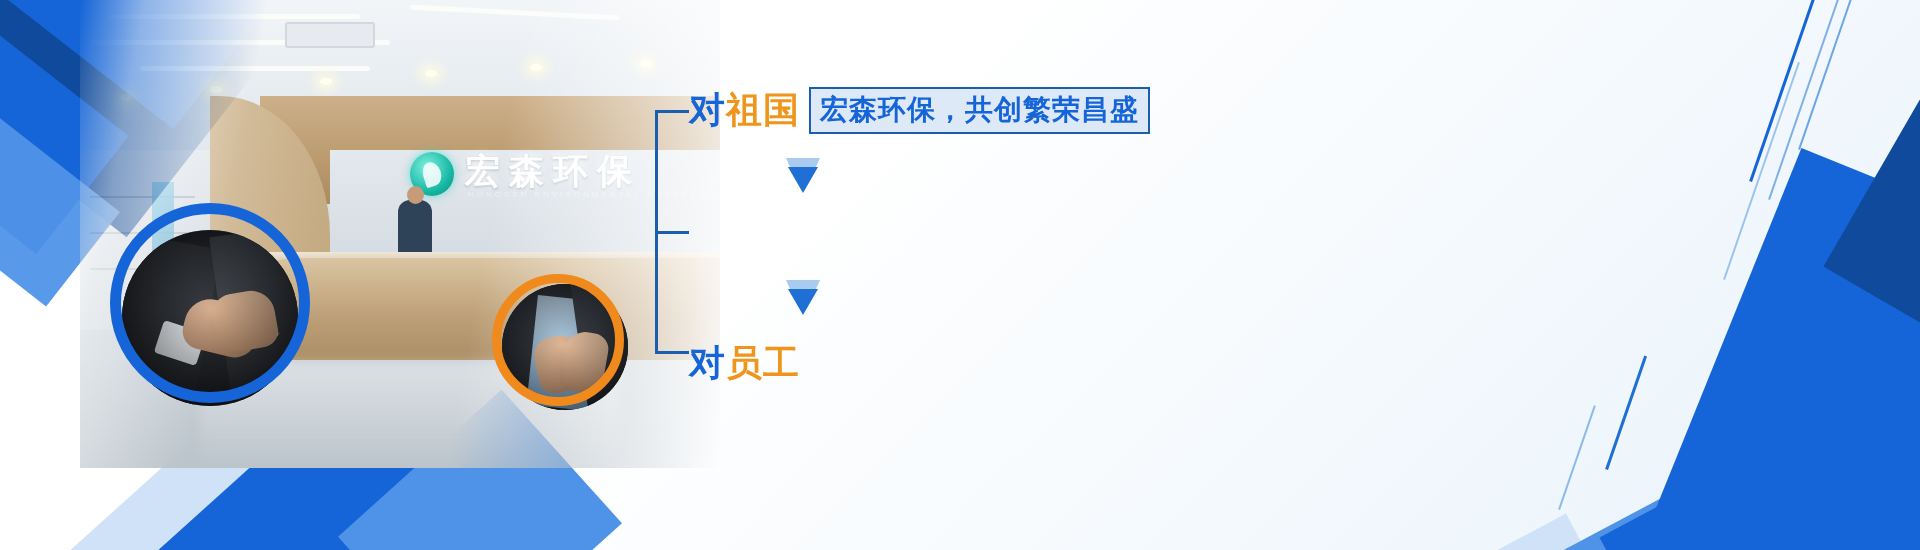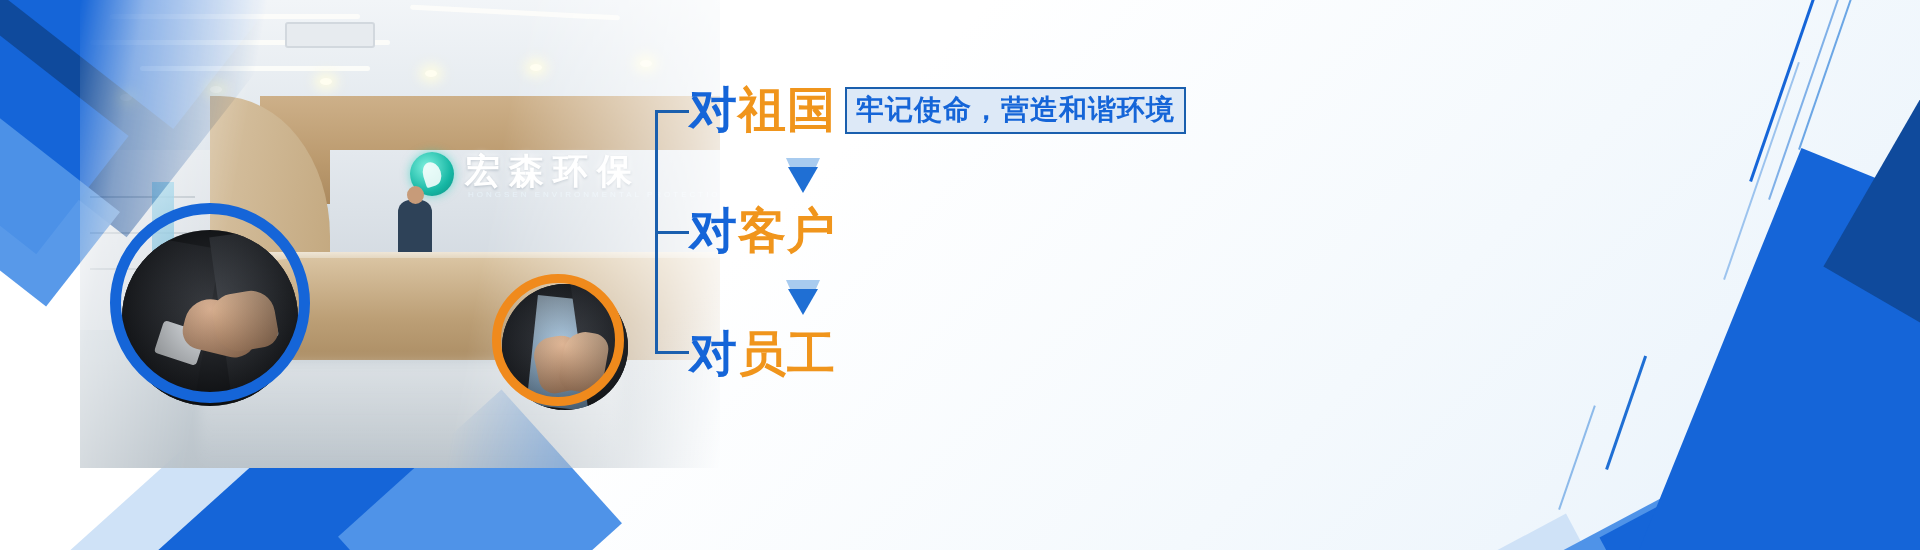--- a/index.html
+++ b/index.html
@@ -278,25 +278,25 @@
   #stub-1 { top:26px; }
   #stub-2 { top:147px; }
   #stub-3 { top:267px; }
 
   .row {
     position:absolute; left:34px;
     display:flex; align-items:center;
   }
   #row-1 { top:0px; }
   #row-2 { top:121px; }
-  #row-3 { top:244px; }
+  #row-3 { top:253px; }
 
   .row-label {
     font-family:Liberation Sans, sans-serif;
-    font-size:48px;
+    font-size:36px;
     font-weight:700;
     letter-spacing:1px;
     white-space:nowrap;
     line-height:52px;
   }
   .row-label .w-blue  { color:#1565d8; }
   .row-label .w-orange{ color:#f0951c; }
 
   .row-box {
     margin-left:9px;
@@ -446,32 +446,29 @@
 
     <div id="bracket-spine"></div>
     <div class="bracket-stub" id="stub-1"></div>
     <div class="bracket-stub" id="stub-2"></div>
     <div class="bracket-stub" id="stub-3"></div>
 
     <div class="row" id="row-1">
       <div class="row-label">
         <span class="w-blue">对</span><span class="w-orange">祖国</span>
       </div>
-      <div class="row-box">牢记使命，营造和谐环境</div>
+      <div class="row-box">宏森环保，共创繁荣昌盛</div>
     </div>
 
     <div class="arrow" id="arrow-1">
       <div class="cap"></div>
       <div class="tip"></div>
     </div>
 
     <div class="row" id="row-2">
-      <div class="row-label">
-        <span class="w-blue">对</span><span class="w-orange">客户</span>
-      </div>
     </div>
 
     <div class="arrow" id="arrow-2">
       <div class="cap"></div>
       <div class="tip"></div>
     </div>
 
     <div class="row" id="row-3">
       <div class="row-label">
         <span class="w-blue">对</span><span class="w-orange">员工</span>

